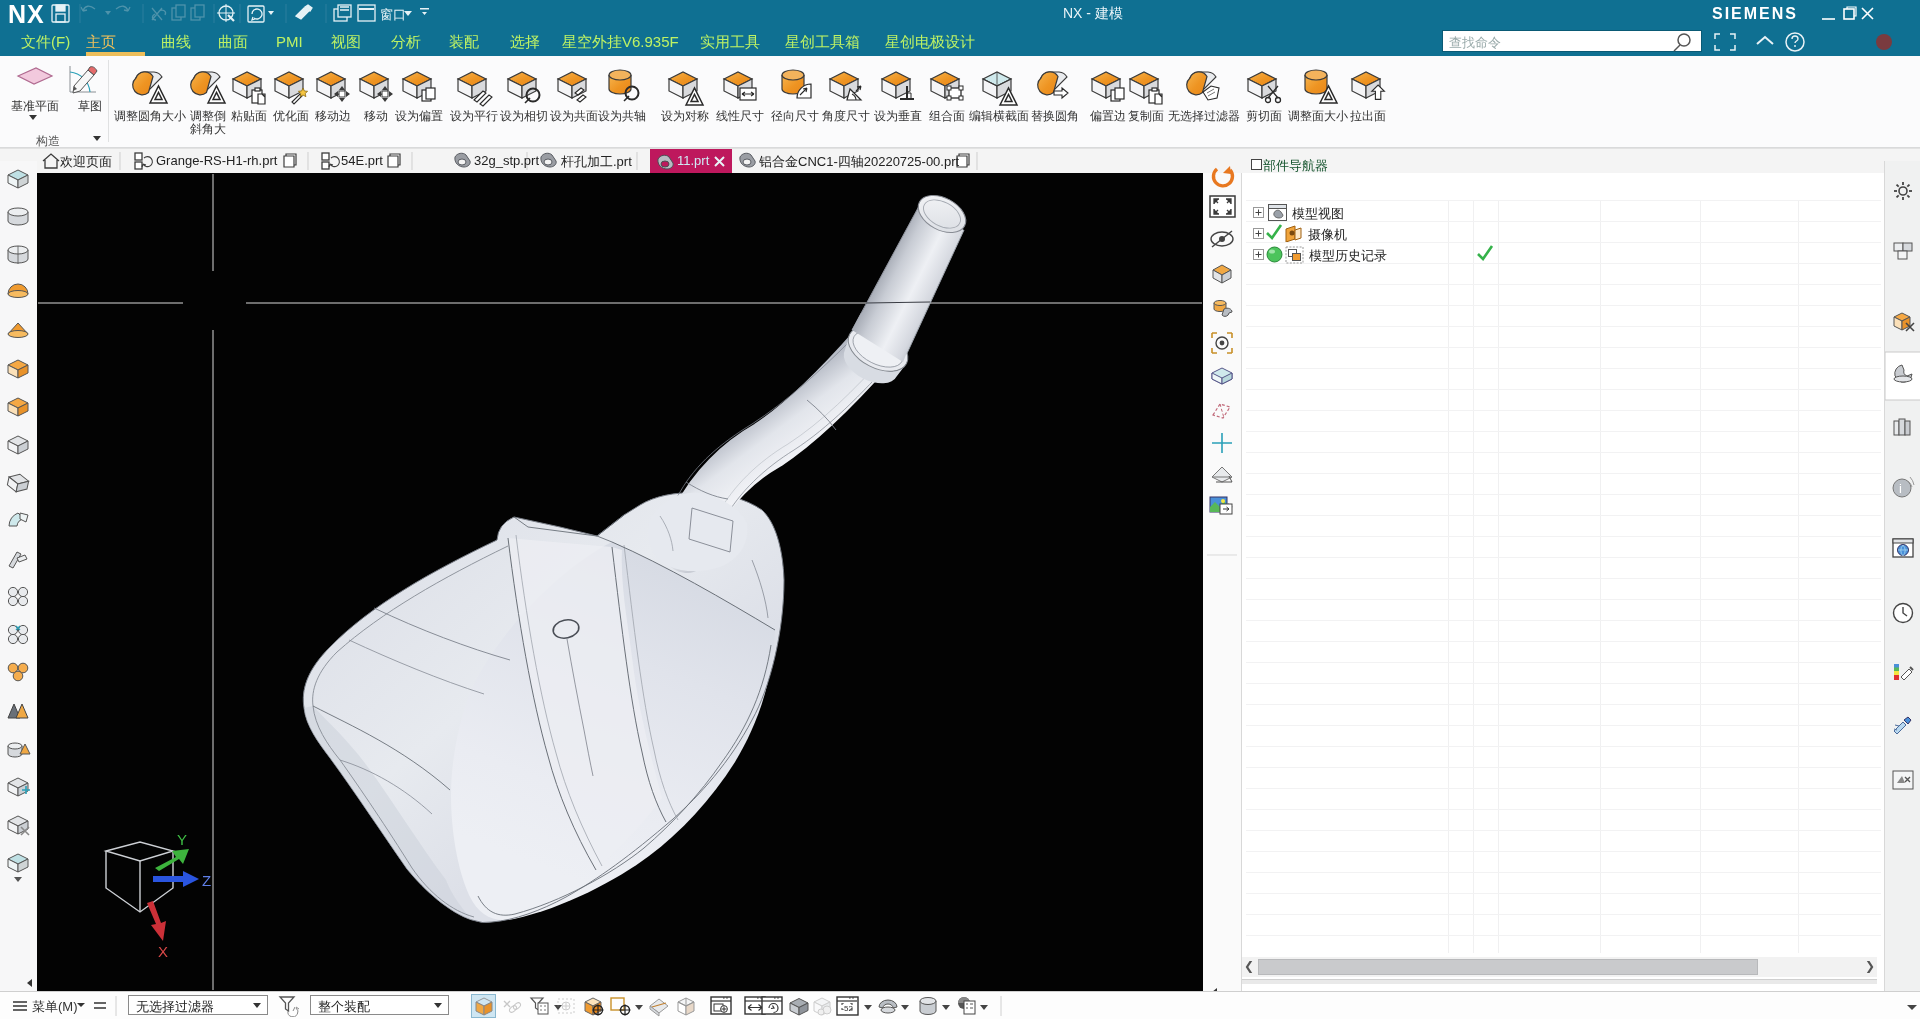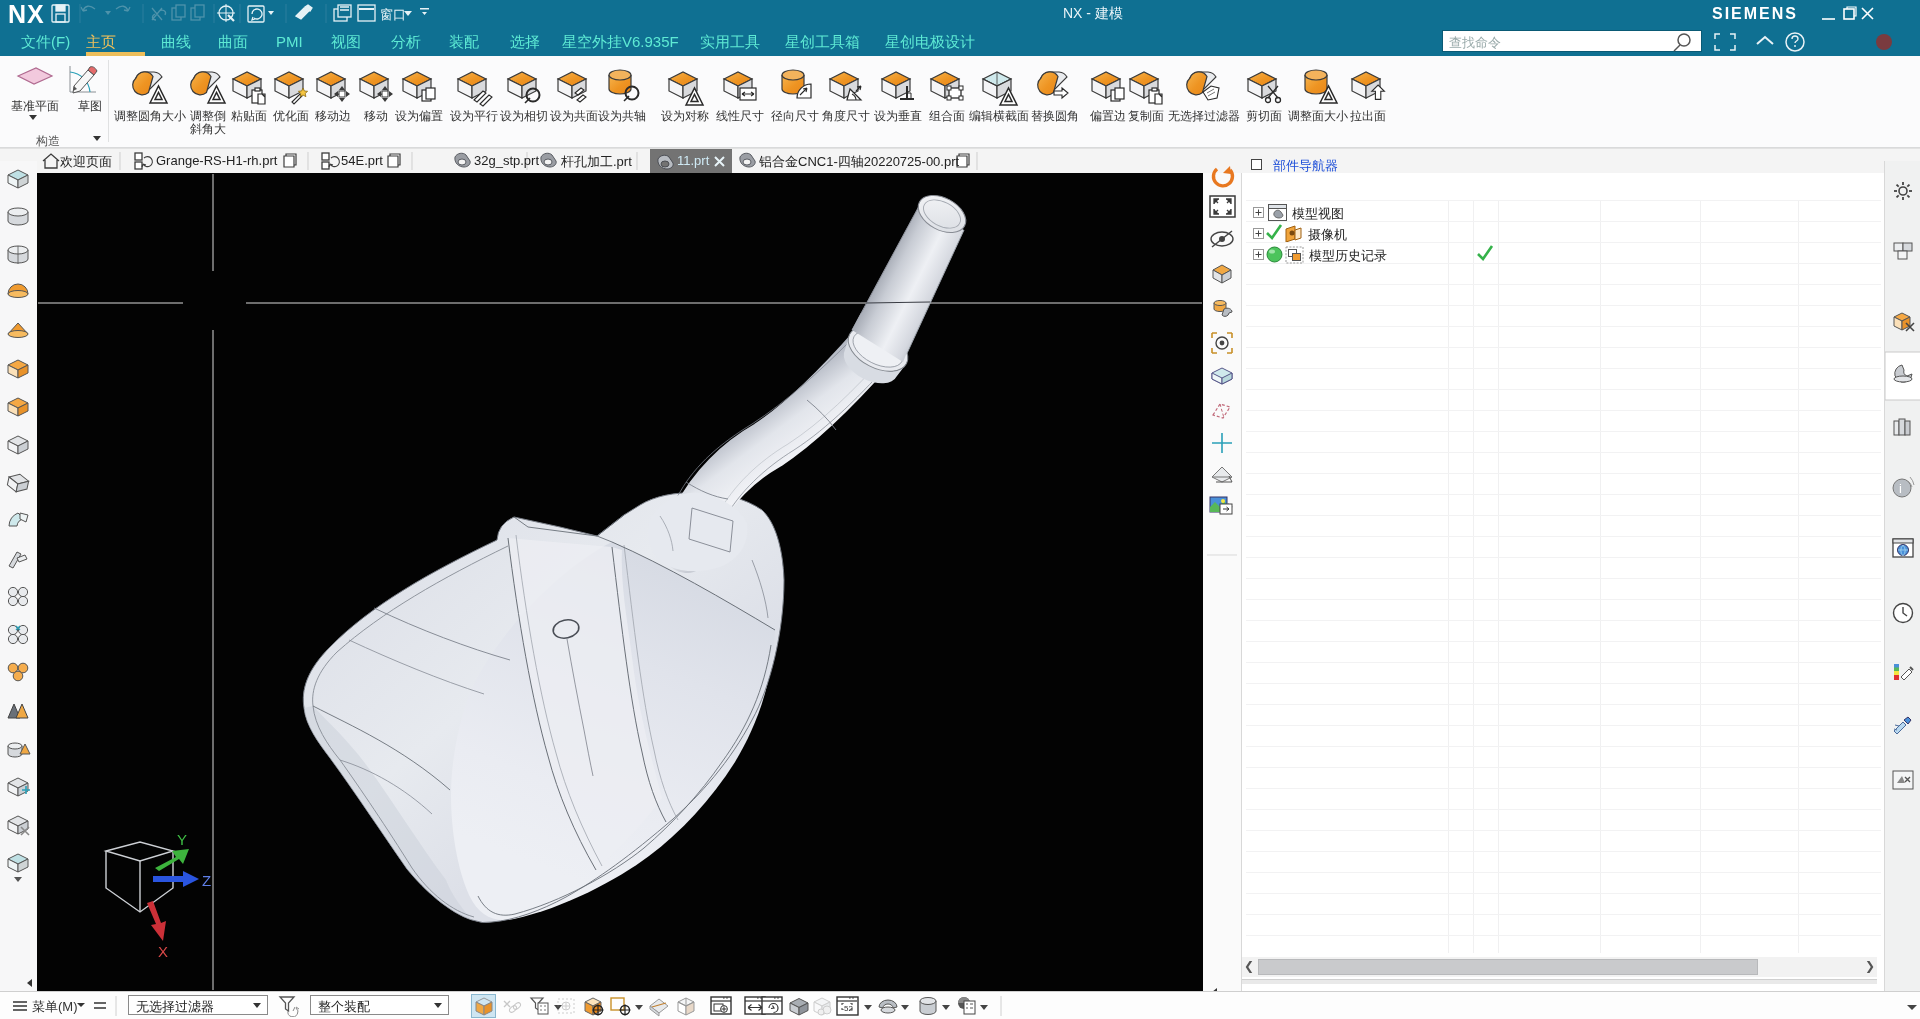--- a/index.html
+++ b/index.html
@@ -3,37 +3,37 @@
 <meta charset="utf-8">
 <style>
 *{margin:0;padding:0;box-sizing:border-box;font-family:"Liberation Sans",sans-serif;}
 html,body{width:1920px;height:1019px;overflow:hidden;background:#fff;}
 #app{position:relative;width:1920px;height:1019px;}
 
 .titlebar{position:absolute;left:0;top:0;width:1920px;height:28px;background:#0f7092;}
 .titlebar .nx{position:absolute;left:8px;top:0px;color:#fff;font-weight:bold;font-size:25px;letter-spacing:1px;}
 
 .menubar{position:absolute;left:0;top:28px;width:1920px;height:28px;background:#0f7092;}
-.menubar .mi{position:absolute;top:5px;color:#5eead4;font-size:15px;}
+.menubar .mi{position:absolute;top:5px;color:#bef264;font-size:15px;}
 .menubar .active{color:#f0c05a;}
 .goldbar{position:absolute;left:86px;top:24px;width:59px;height:4px;background:#edbe5a;}
 
 .searchbox{position:absolute;left:1442px;top:30px;width:260px;height:22px;background:#fff;border:1px solid #0a5a75;}
 .searchbox span{position:absolute;left:6px;top:3px;color:#9aa;font-size:13px;}
 
 .ribbon{position:absolute;left:0;top:56px;width:1920px;height:92px;background:#fbfbfc;border-bottom:1px solid #d9dadb;}
 .rsep{position:absolute;top:60px;width:1px;background:#e0e1e2;}
 .ritem{position:absolute;top:51px;text-align:center;}
 .ritem .lbl{margin-top:3px;font-size:12px;color:#333;line-height:13px;white-space:nowrap;}
 .grplbl{position:absolute;top:77px;font-size:12px;color:#555;}
 
 .tabbar{position:absolute;left:0;top:148px;width:1920px;height:25px;background:#f4f4f4;border-top:1px solid #e2e2e2;}
 .tab{position:absolute;top:0;height:25px;font-size:13px;color:#222;}
 .tab .tx{position:absolute;top:4px;white-space:nowrap;}
-.tabactive{background:#737373;color:#cfeaf5;padding-left:6px;}
+.tabactive{background:#be185d;color:#cfeaf5;padding-left:6px;}
 
 .main{position:absolute;left:0;top:173px;width:1920px;height:818px;}
 .leftbar{position:absolute;left:0;top:-12px;width:37px;height:830px;background:#f7f7f8;}
 .viewport{position:absolute;left:37px;top:0;width:1166px;height:818px;background:#030303;}
 .midstrip{position:absolute;left:1203px;top:0;width:39px;height:818px;background:#fafafa;border-right:1px solid #d8d8d8;}
 .navigator{position:absolute;left:1242px;top:0;width:642px;height:818px;background:#ffffff;}
 .rightstrip{position:absolute;left:1884px;top:-12px;width:36px;height:830px;background:#f0f1f1;border-left:1px solid #d8d8d8;}
 .nav-header{position:absolute;left:4px;top:7px;height:20px;width:635px;background:linear-gradient(#f8f8f8,#ececed);border:1px solid #d9d9d9;}
 .nav-header span{position:absolute;top:2px;font-size:13px;color:#333;}
 .nrow{position:absolute;left:4px;height:21px;width:635px;font-size:13px;color:#222;}
@@ -769,21 +769,21 @@
             <path d="M12 12 h10 m0 0 l-4 -3 m4 3 l-4 3" stroke="#333" stroke-width="1.4" fill="none"></path>
             <rect x="10" y="9" width="12" height="10" fill="#fff" stroke="#444"></rect>
             <path d="M13 14 h6 m0 0 l-2.5 -2 m2.5 2 l-2.5 2" stroke="#333" fill="none"></path>
           </g>
 <line x1="4" y1="395" x2="34" y2="395" stroke="#d9d9d9"></line>
 <path d="M14 828 l-5 4 l5 4 z" fill="#333"></path>
 </svg>
       </div>
     <div class="navigator">
         <div style="position:absolute;left:9px;top:-14px;width:11px;height:11px;border:1.5px solid #444;background:#fff"></div>
-<div style="position:absolute;left:31px;top:-16px;font-size:13px;color:#1d4ed8">部件导航器</div>
+<div style="position:absolute;left:21px;top:-16px;font-size:13px;color:#14532d">部件导航器</div>
 <div class="ncol" style="left:206px;top:28px;height:752px"></div>
 <div class="ncol" style="left:231px;top:28px;height:752px"></div>
 <div class="ncol" style="left:256px;top:28px;height:752px"></div>
 <div class="ncol" style="left:358px;top:28px;height:752px"></div>
 <div class="ncol" style="left:458px;top:28px;height:752px"></div>
 <div class="ncol" style="left:556px;top:28px;height:752px"></div>
 <div class="nline" style="top:27px"></div>
 <div class="nline" style="top:48px"></div>
 <div class="nline" style="top:69px"></div>
 <div class="nline" style="top:90px"></div>

